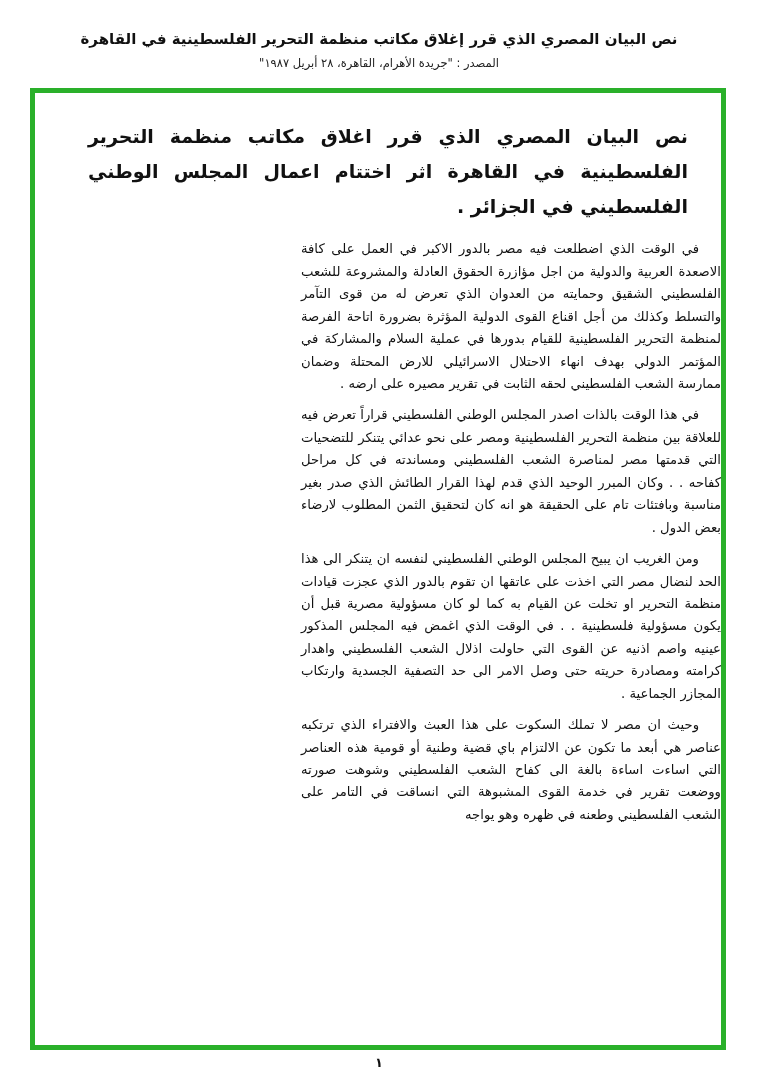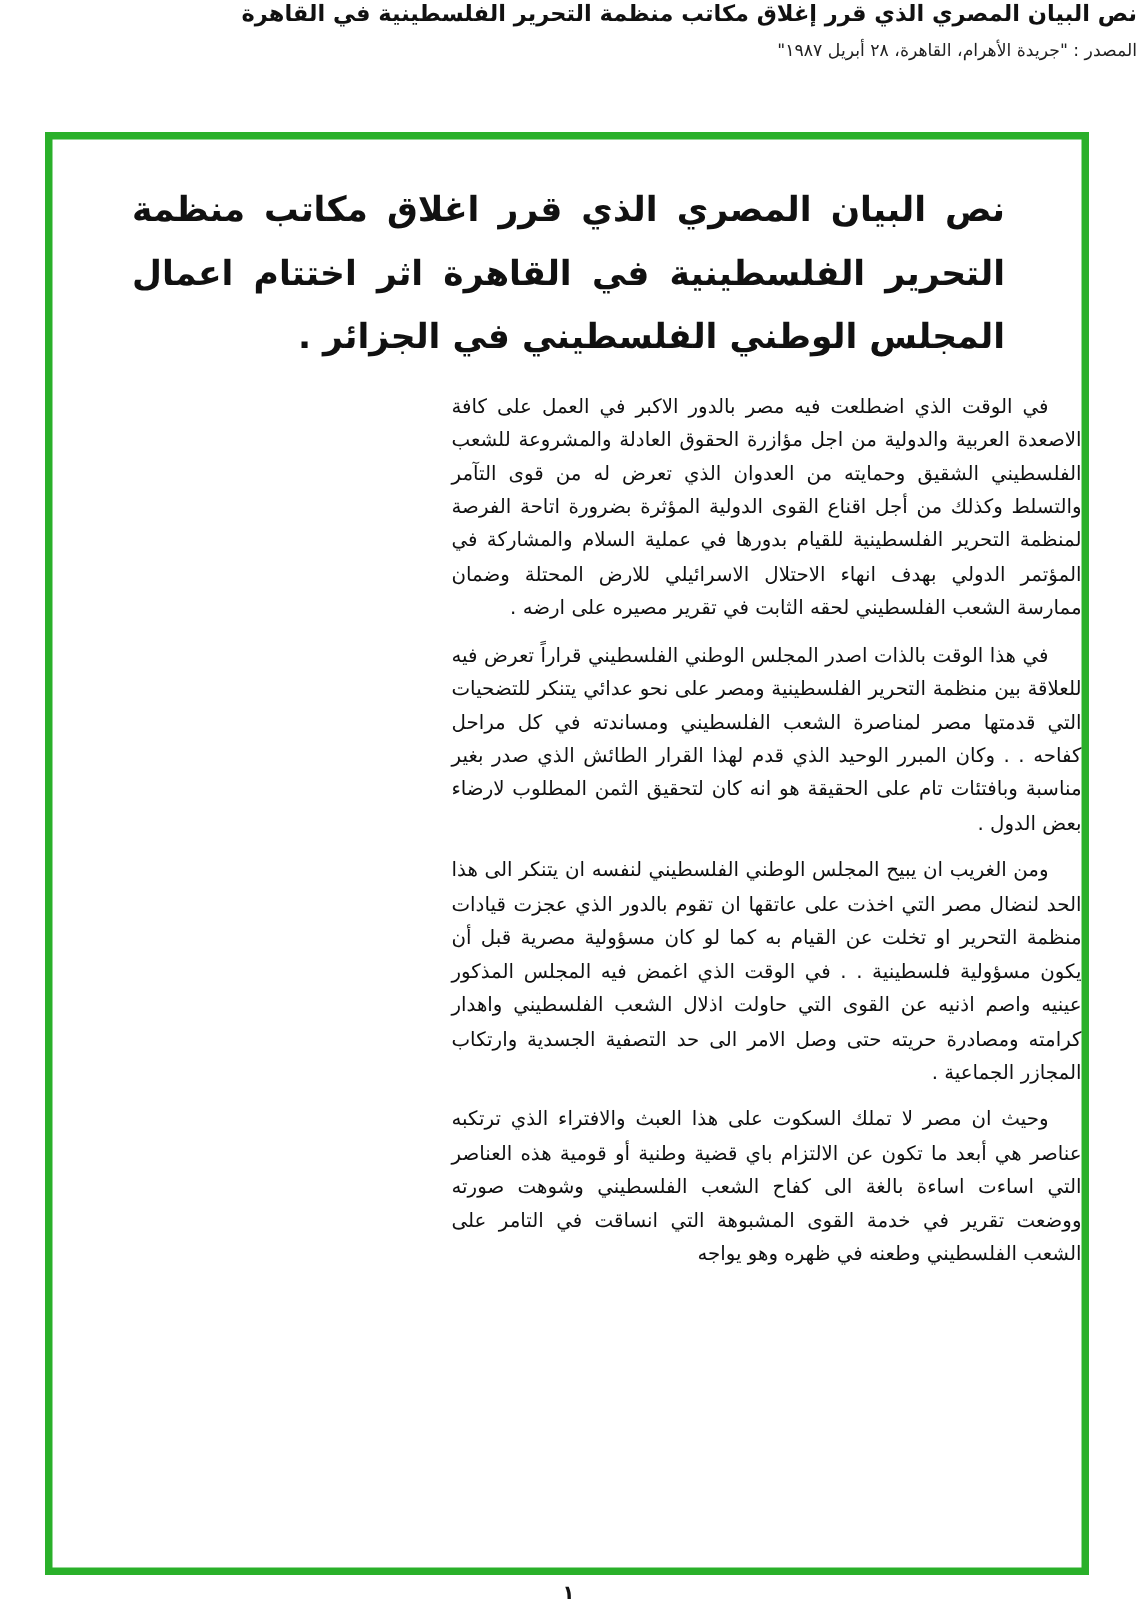--- a/index.html
+++ b/index.html
@@ -7,21 +7,22 @@
   body {
     width: 758px;
     height: 1078px;
     position: relative;
     font-family: "DejaVu Sans", sans-serif;
     color: #111111;
     direction: rtl;
     overflow: hidden;
   }
   .header {
-    text-align: right;
+    padding-top: 30px;
+    text-align: center;
   }
   .header-title {
     font-size: 15px;
     font-weight: bold;
     letter-spacing: 0;
   }
   .source-line {
     margin-top: 8px;
     font-size: 11.5px;
     color: #222222;
@@ -29,25 +30,25 @@
   .frame {
     position: absolute;
     top: 88px;
     left: 30px;
     width: 696px;
     height: 962px;
     border: 5px solid #2ab02a;
     background: #ffffff;
   }
   .doc-title {
-    font-size: 23px;
+    font-size: 19px;
     font-weight: bold;
     line-height: 1.85;
     text-align: justify;
-    margin: 26px 51px 8px 53px;
+    margin: 26px 33px 8px 53px;
   }
   .body-col {
     width: 420px;
     margin-top: 14px;
     font-size: 13.2px;
     line-height: 1.70;
     text-align: justify;
   }
   .body-col p {
     text-indent: 22px;

